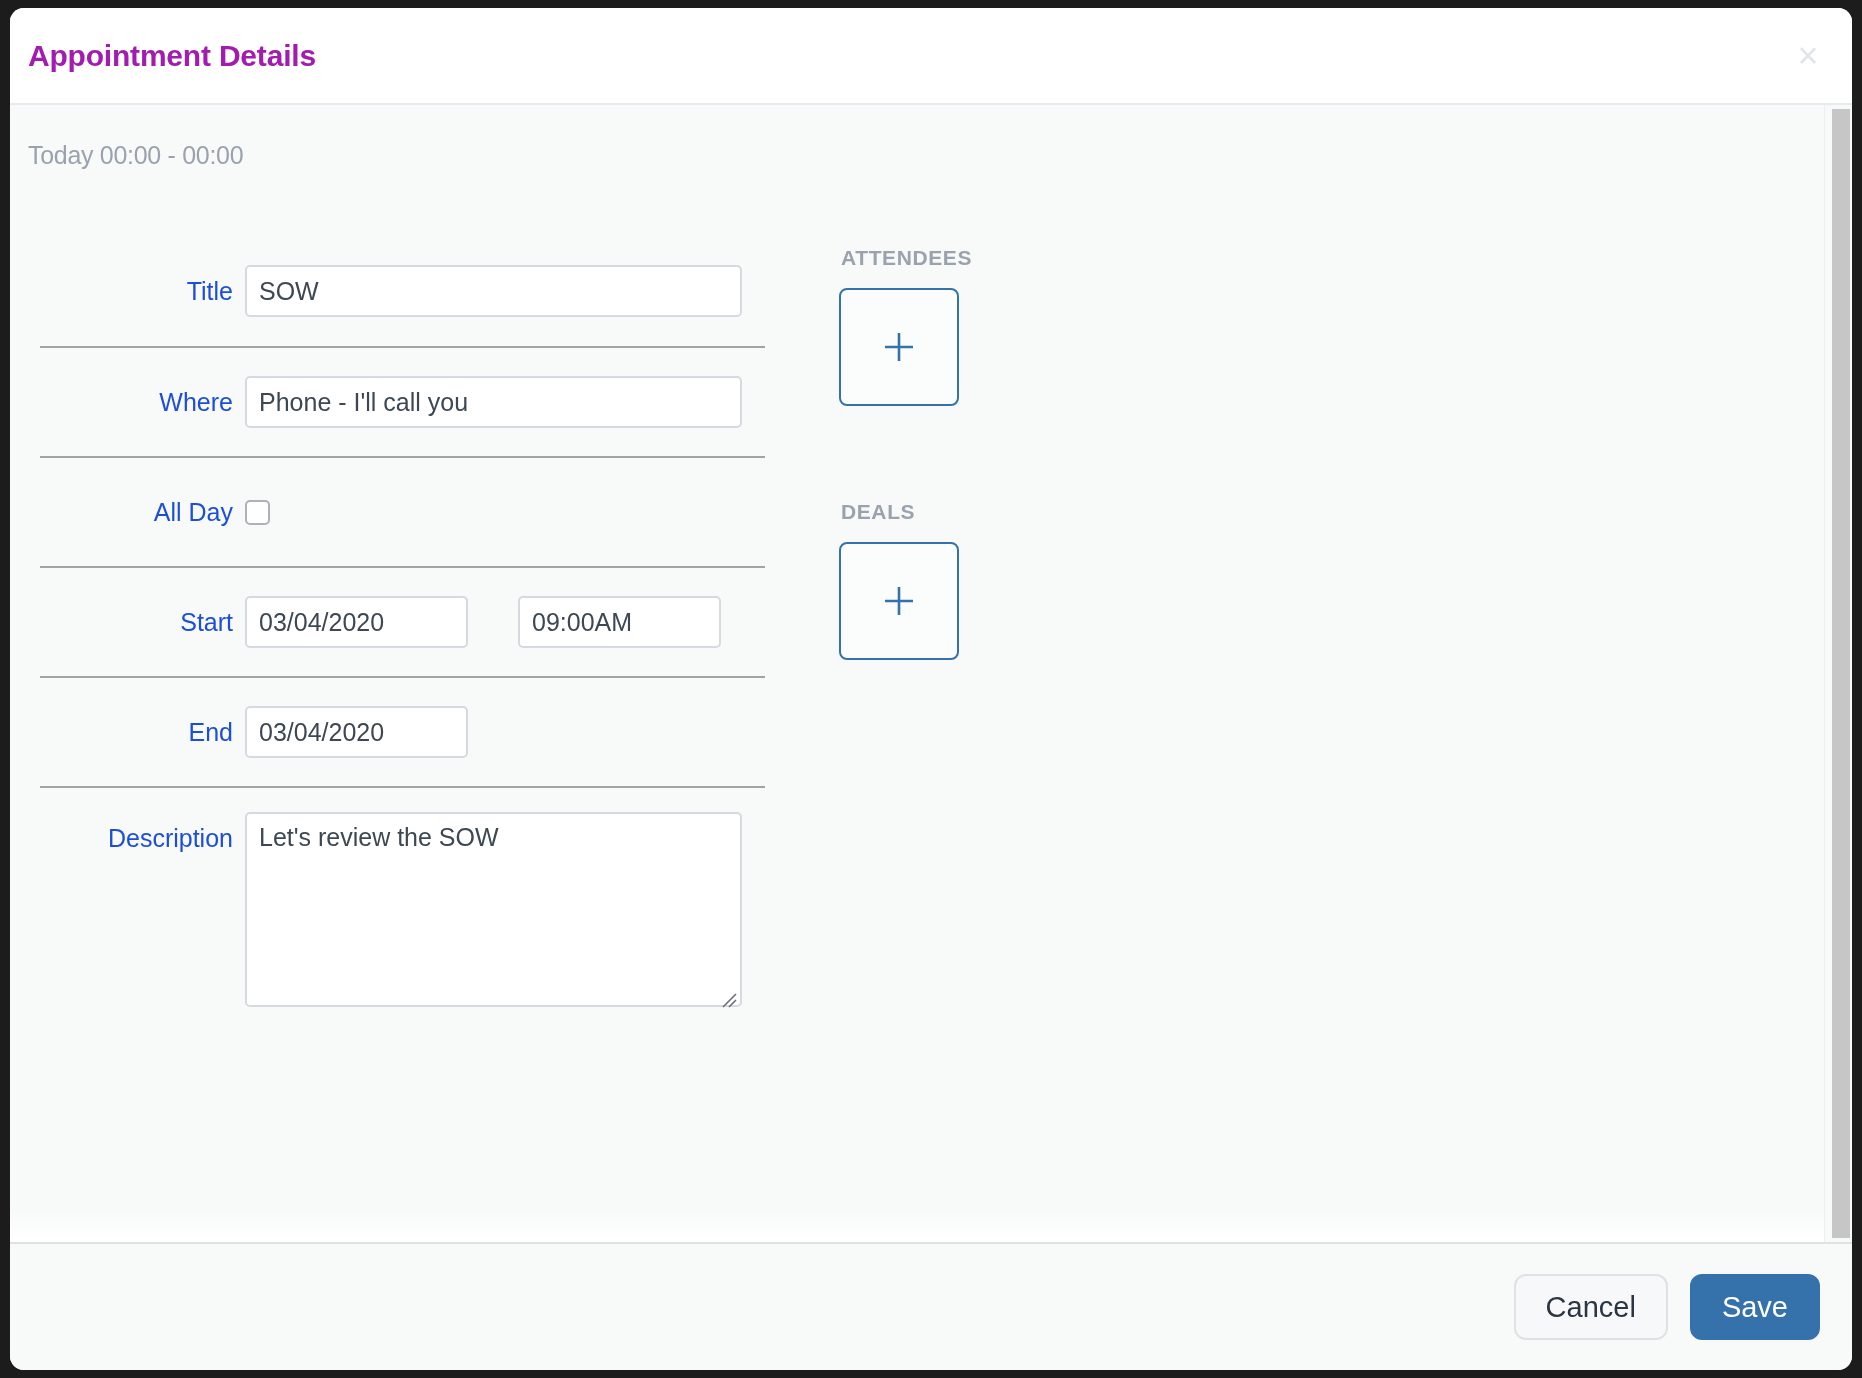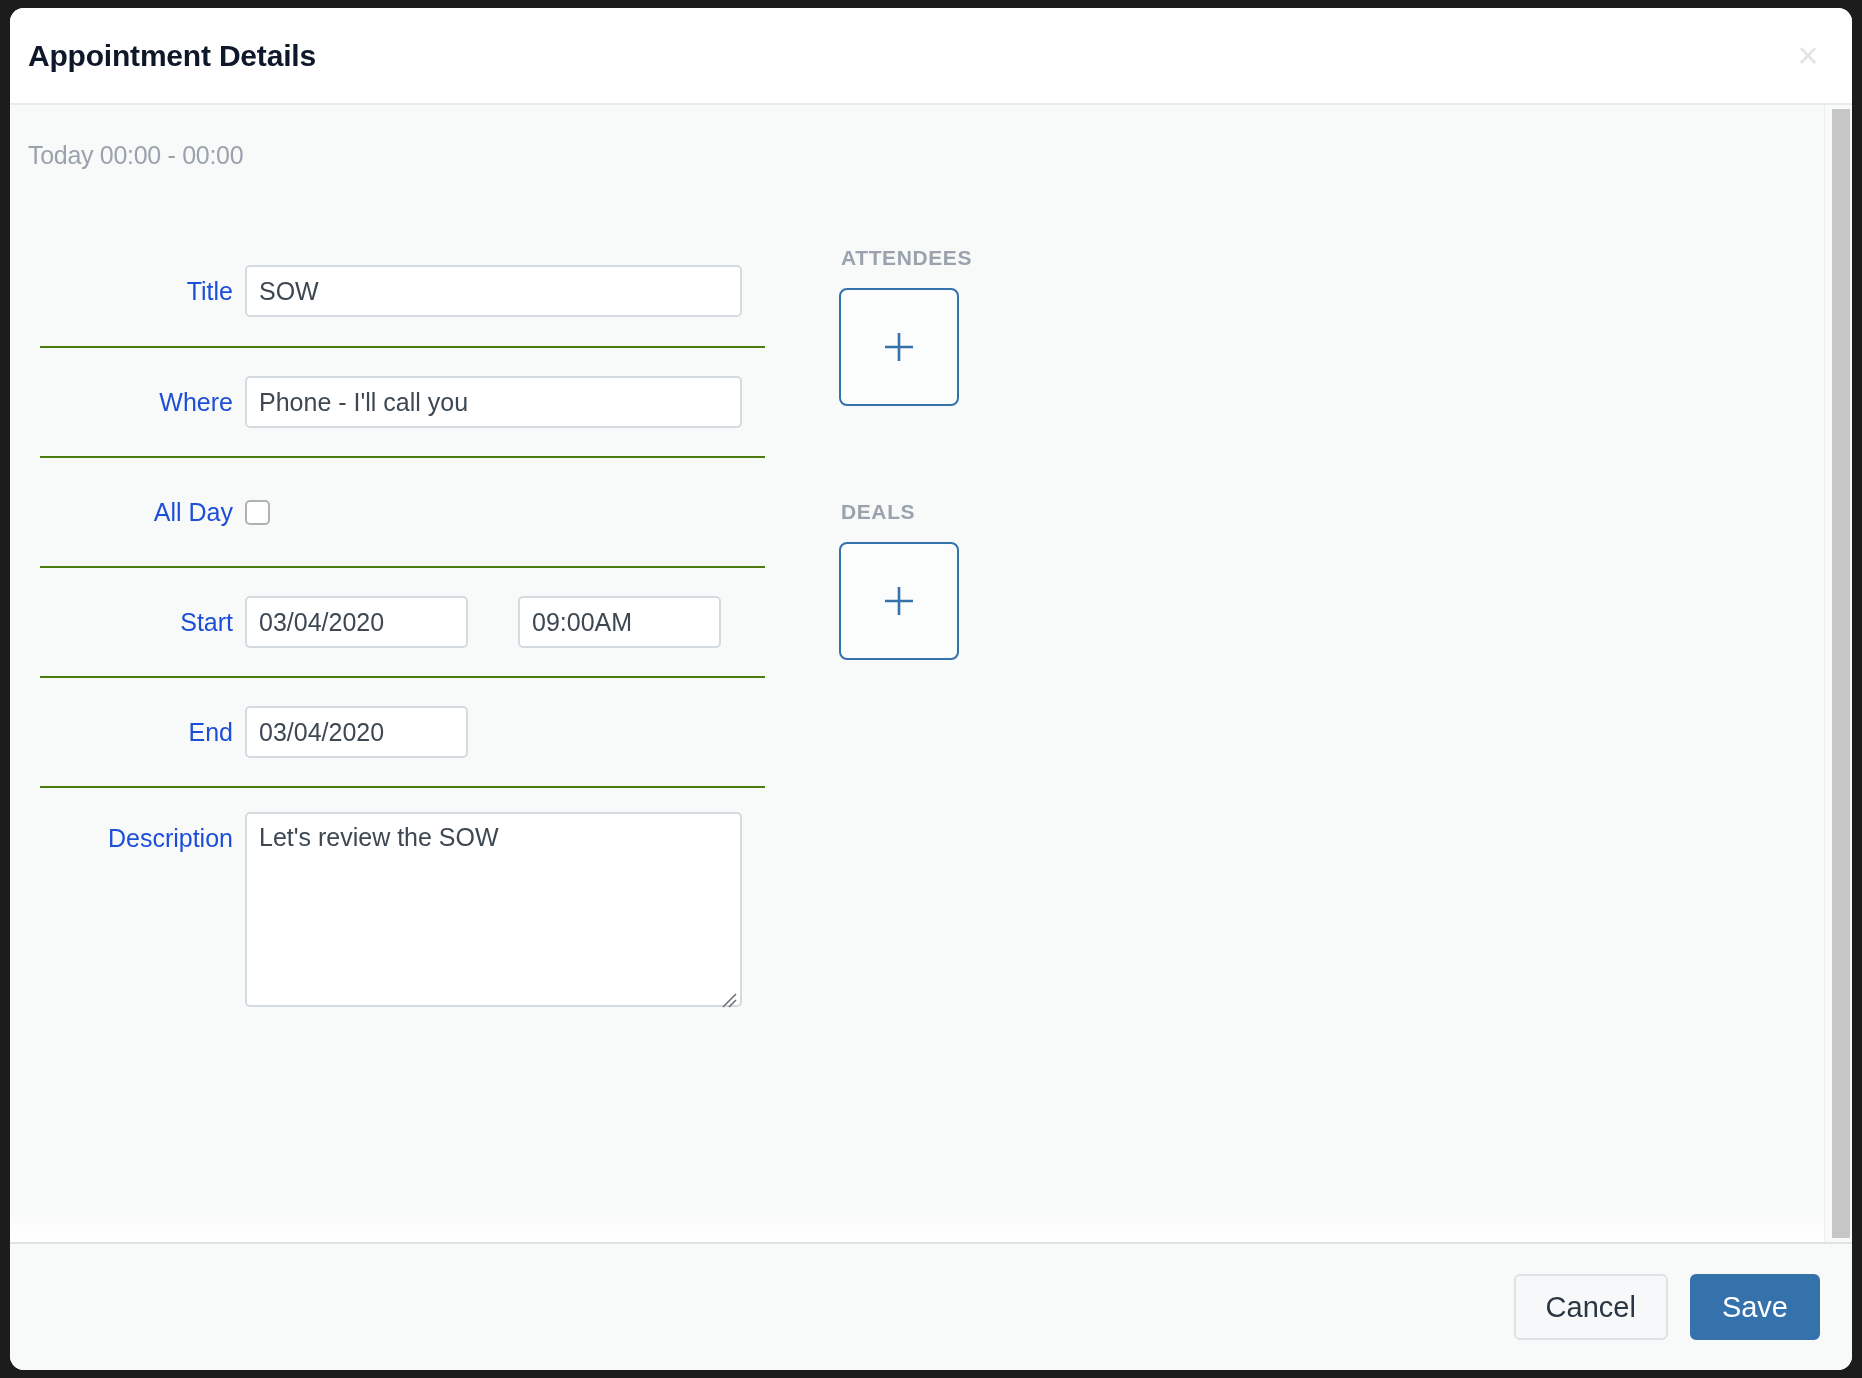--- a/index.html
+++ b/index.html
@@ -34,21 +34,21 @@
     flex: 0 0 97px;
     background: #ffffff;
     border-bottom: 2px solid #e7eaee;
     display: flex;
     align-items: center;
   }
   .modal-title {
     margin-left: 18px;
     font-size: 30px;
     font-weight: bold;
-    color: #0f172a;
+    color: #a21caf;
     letter-spacing: -0.2px;
   }
   .close-icon {
     position: absolute;
     right: 22px;
     top: 50%;
     transform: translateY(-50%);
     width: 44px;
     height: 44px;
     display: flex;
@@ -91,21 +91,21 @@
   
   .form-col {
     width: 755px;
     flex: 0 0 755px;
     padding-left: 30px;
   }
   .form-row {
     display: flex;
     align-items: center;
     min-height: 110px;
-    border-top: 2px solid #4d7c0f;
+    border-top: 2px solid #a3a3a3;
   }
   .form-row:first-child { border-top: none; }
   .form-row.tall { min-height: 260px; align-items: flex-start; padding-top: 24px; }
 
   .row-label {
     width: 205px;
     flex: 0 0 205px;
     text-align: right;
     padding-right: 12px;
     font-size: 25px;
@@ -252,21 +252,21 @@
     border-top: 2px solid #dfe2e5;
     display: flex;
     align-items: center;
     justify-content: flex-end;
     padding-right: 32px;
     gap: 22px;
   }
   .btn {
     font-family: "Liberation Sans", sans-serif;
     font-size: 29px;
-    border-radius: 6px;
+    border-radius: 12px;
     cursor: pointer;
     padding: 0 30px;
     height: 66px;
     line-height: 62px;
   }
   .btn-cancel {
     background: #f7f8f9;
     border: 2px solid #dfe2e5;
     color: #2b3643;
   }

